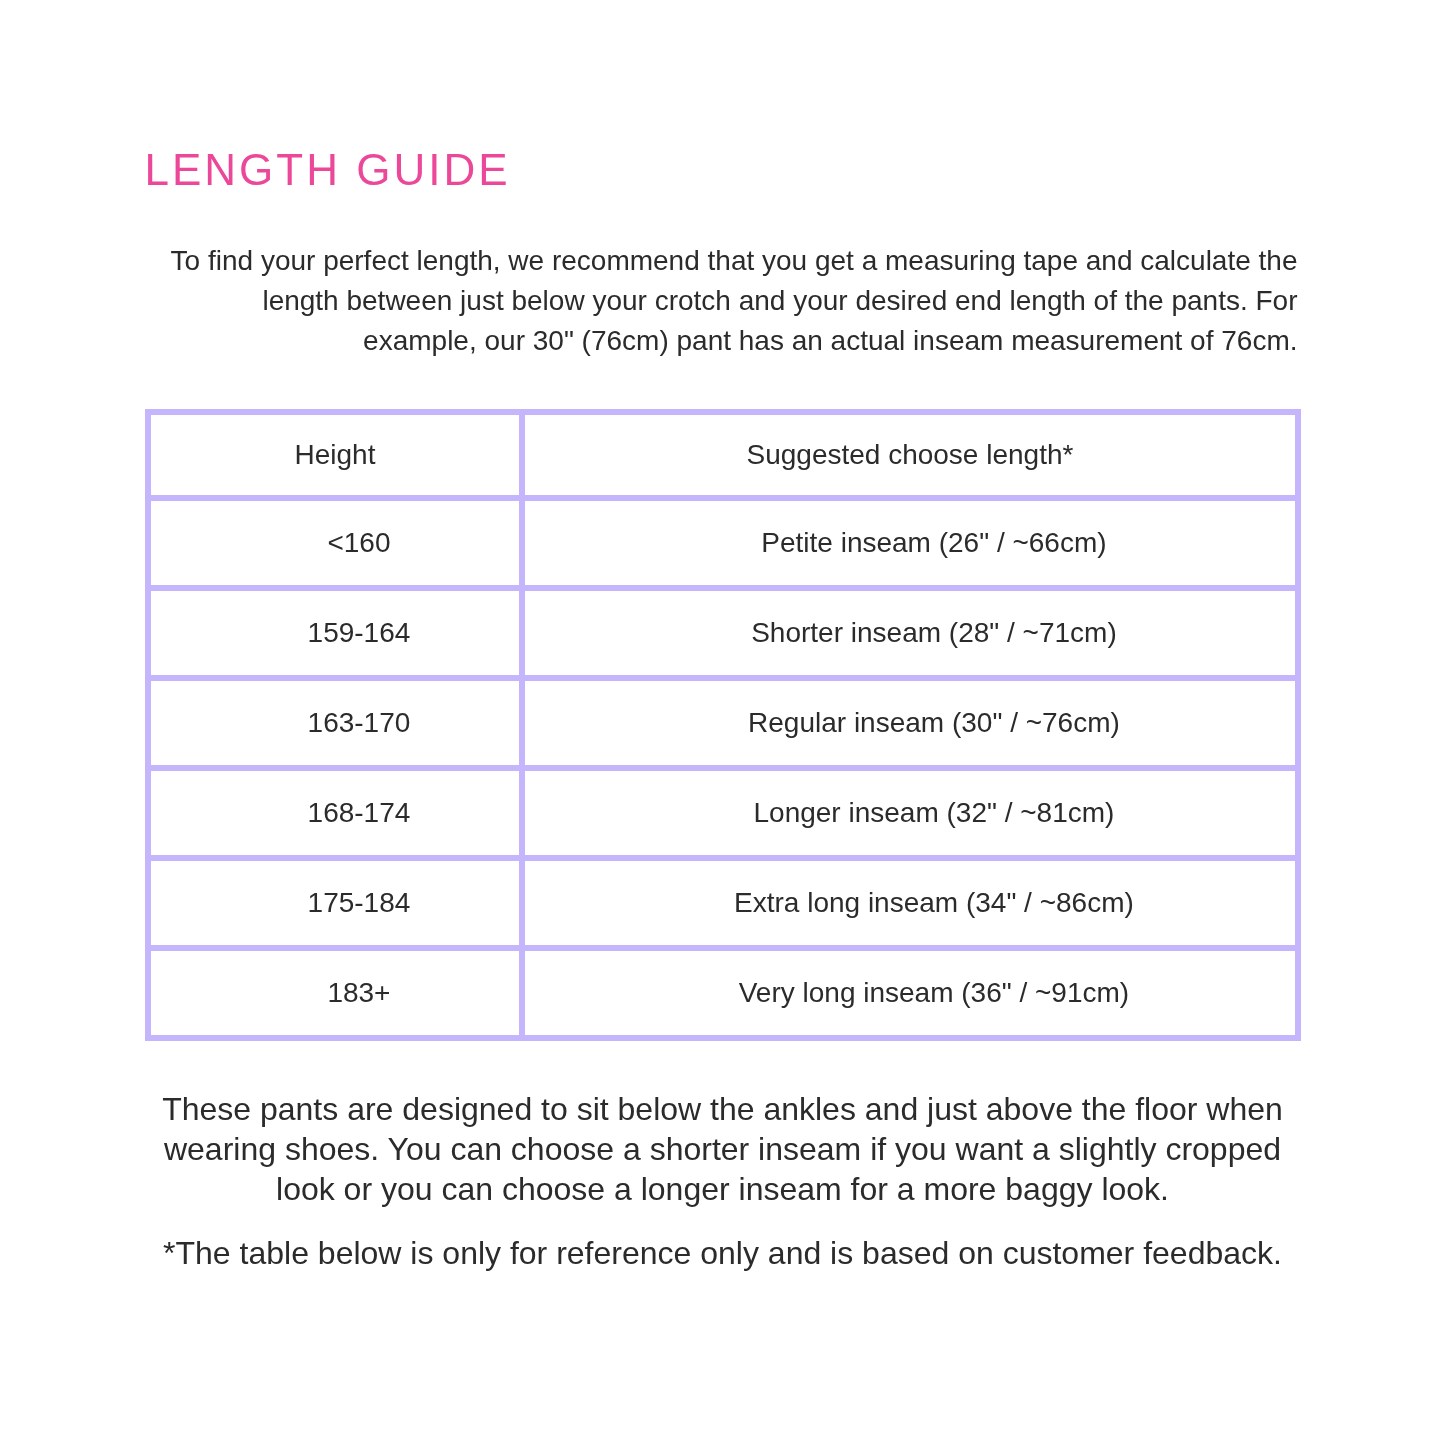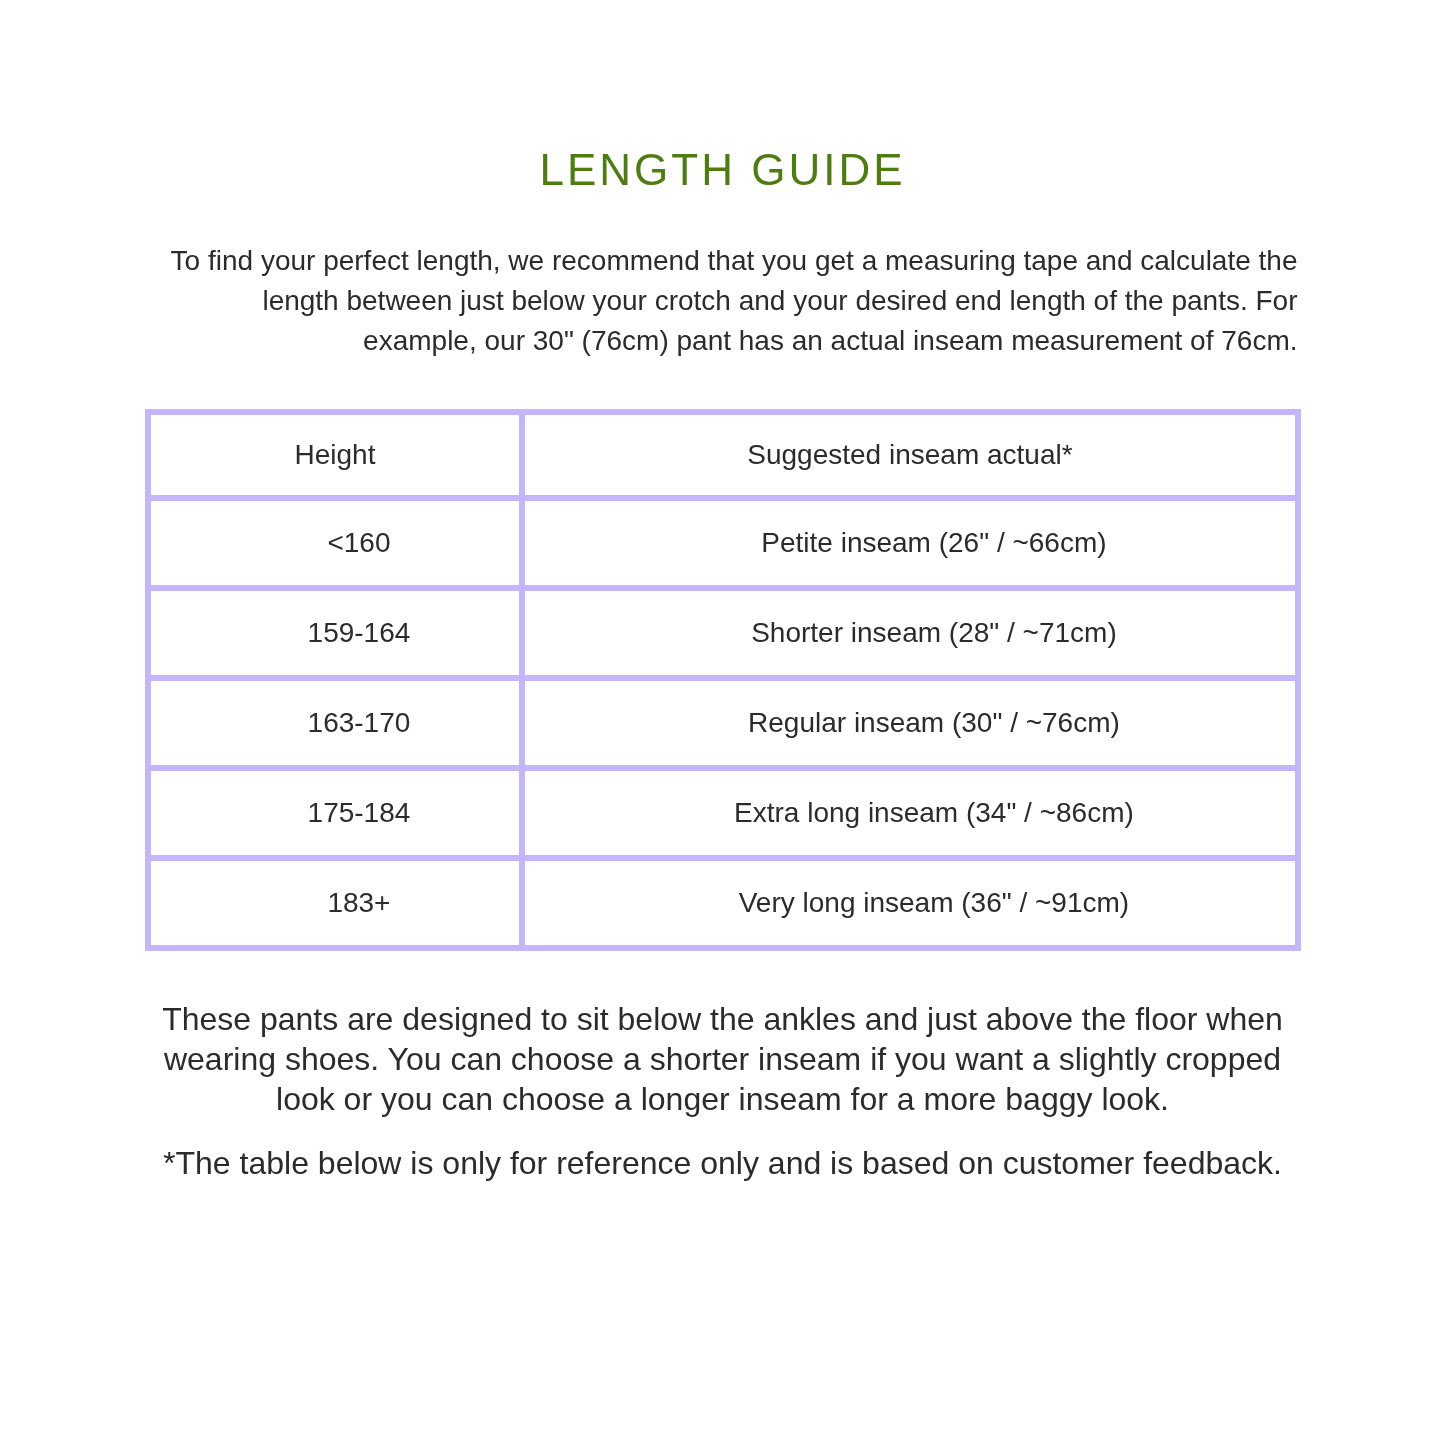--- a/index.html
+++ b/index.html
@@ -16,22 +16,22 @@
   }
   .page {
     width: 1156px;
     margin: 0 auto;
   }
   .title {
     margin: 145px 0 0 0;
     font-size: 44px;
     font-weight: 400;
     letter-spacing: 3px;
-    text-align: center;
-    color: #4d7c0f;
+    text-align: left;
+    color: #ec4899;
   }
   .intro {
     margin: 46px auto 0 auto;
     max-width: 1150px;
     font-size: 28px;
     line-height: 40px;
     text-align: right;
   }
   table.length-table {
     margin-top: 48px;
@@ -78,35 +78,39 @@
   <p class="intro">To find your perfect length, we recommend that you get a measuring tape and calculate the length between just below your crotch and your desired end length of the pants. For example, our 30" (76cm) pant has an actual inseam measurement of 76cm.</p>
 
   <table class="length-table">
     <colgroup>
       <col class="height-col">
       <col class="inseam-col">
     </colgroup>
     <thead>
       <tr>
         <th>Height</th>
-        <th>Suggested inseam actual*</th>
+        <th>Suggested choose length*</th>
       </tr>
     </thead>
     <tbody>
       <tr>
         <td>&lt;160</td>
         <td>Petite inseam (26" / ~66cm)</td>
       </tr>
       <tr>
         <td>159-164</td>
         <td>Shorter inseam (28" / ~71cm)</td>
       </tr>
       <tr>
         <td>163-170</td>
         <td>Regular inseam (30" / ~76cm)</td>
+      </tr>
+      <tr>
+        <td>168-174</td>
+        <td>Longer inseam (32" / ~81cm)</td>
       </tr>
       <tr>
         <td>175-184</td>
         <td>Extra long inseam (34" / ~86cm)</td>
       </tr>
       <tr>
         <td>183+</td>
         <td>Very long inseam (36" / ~91cm)</td>
       </tr>
     </tbody>

